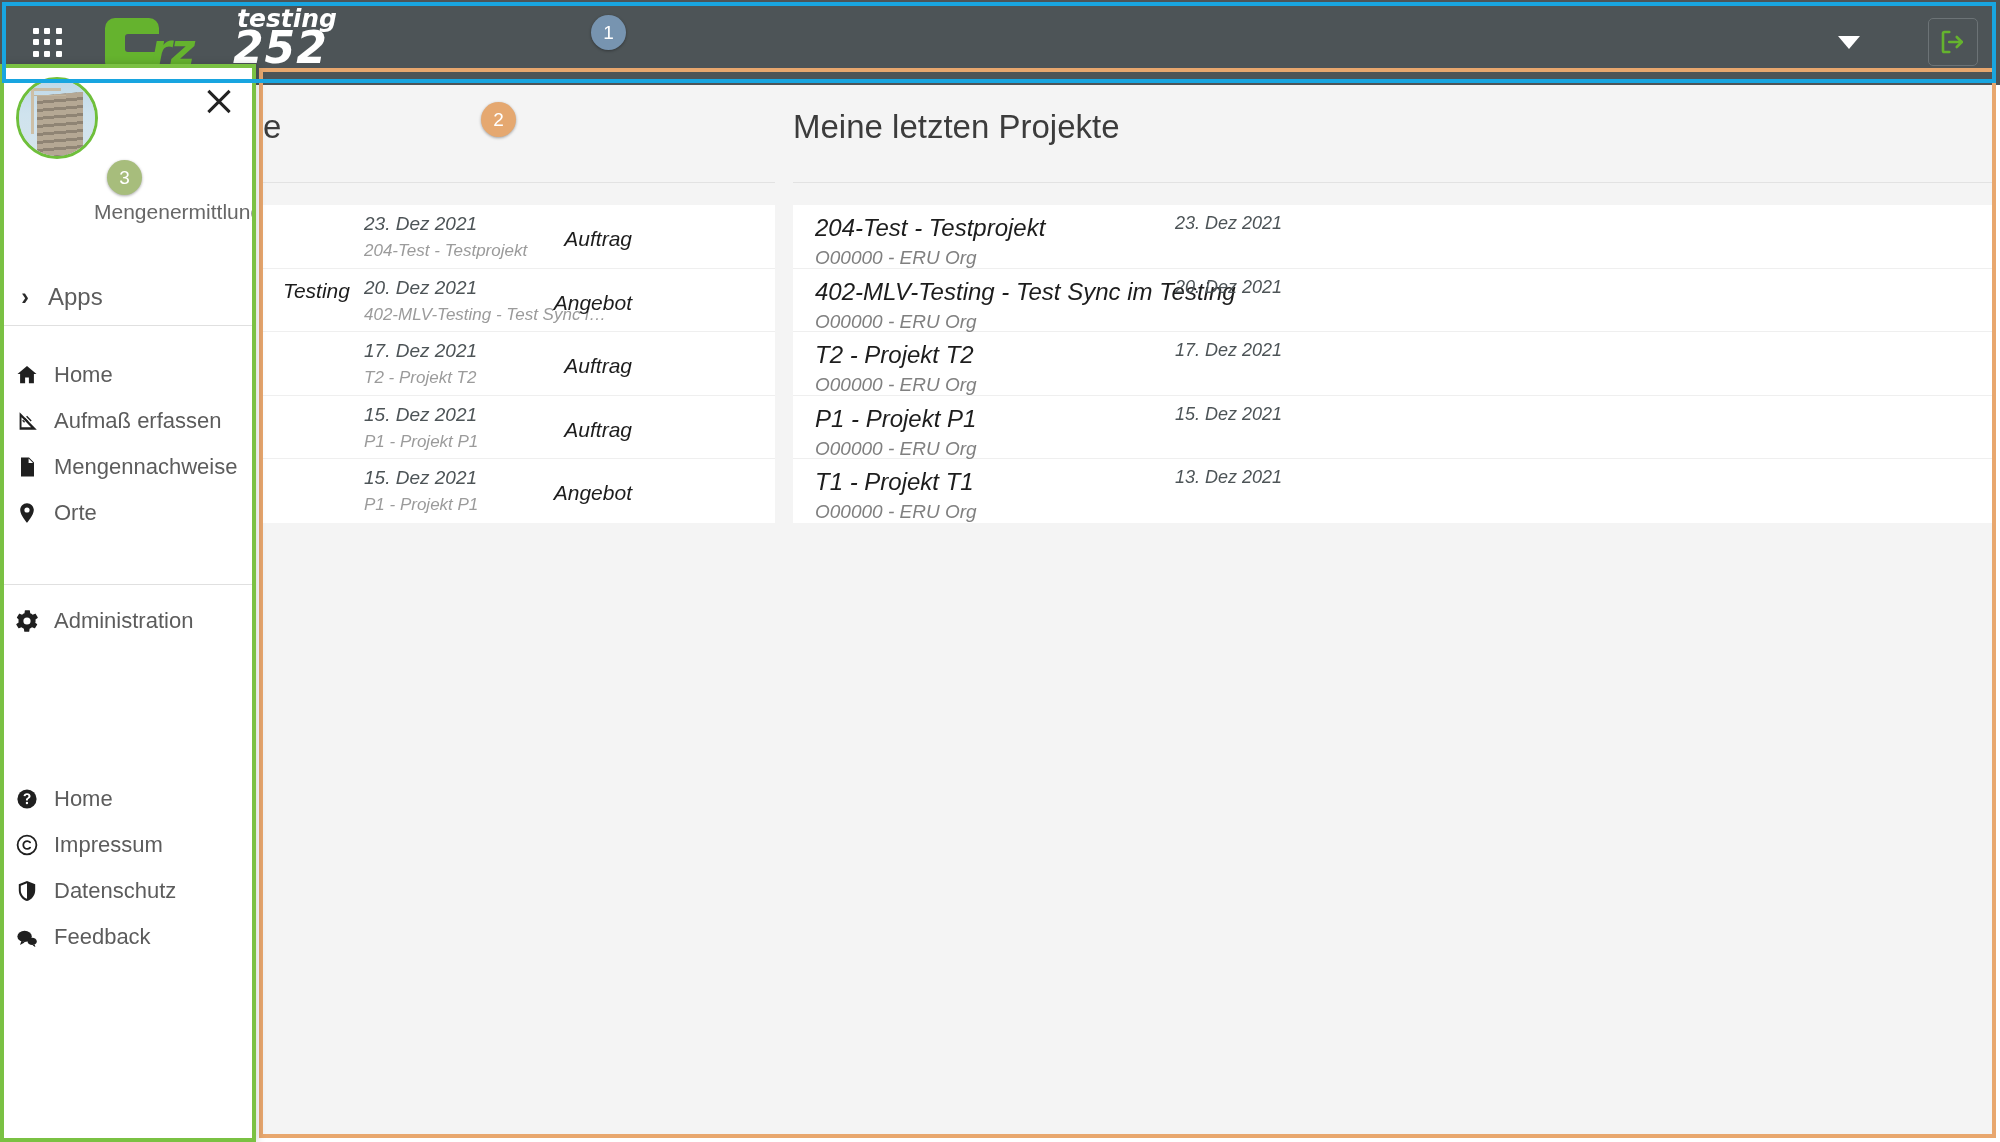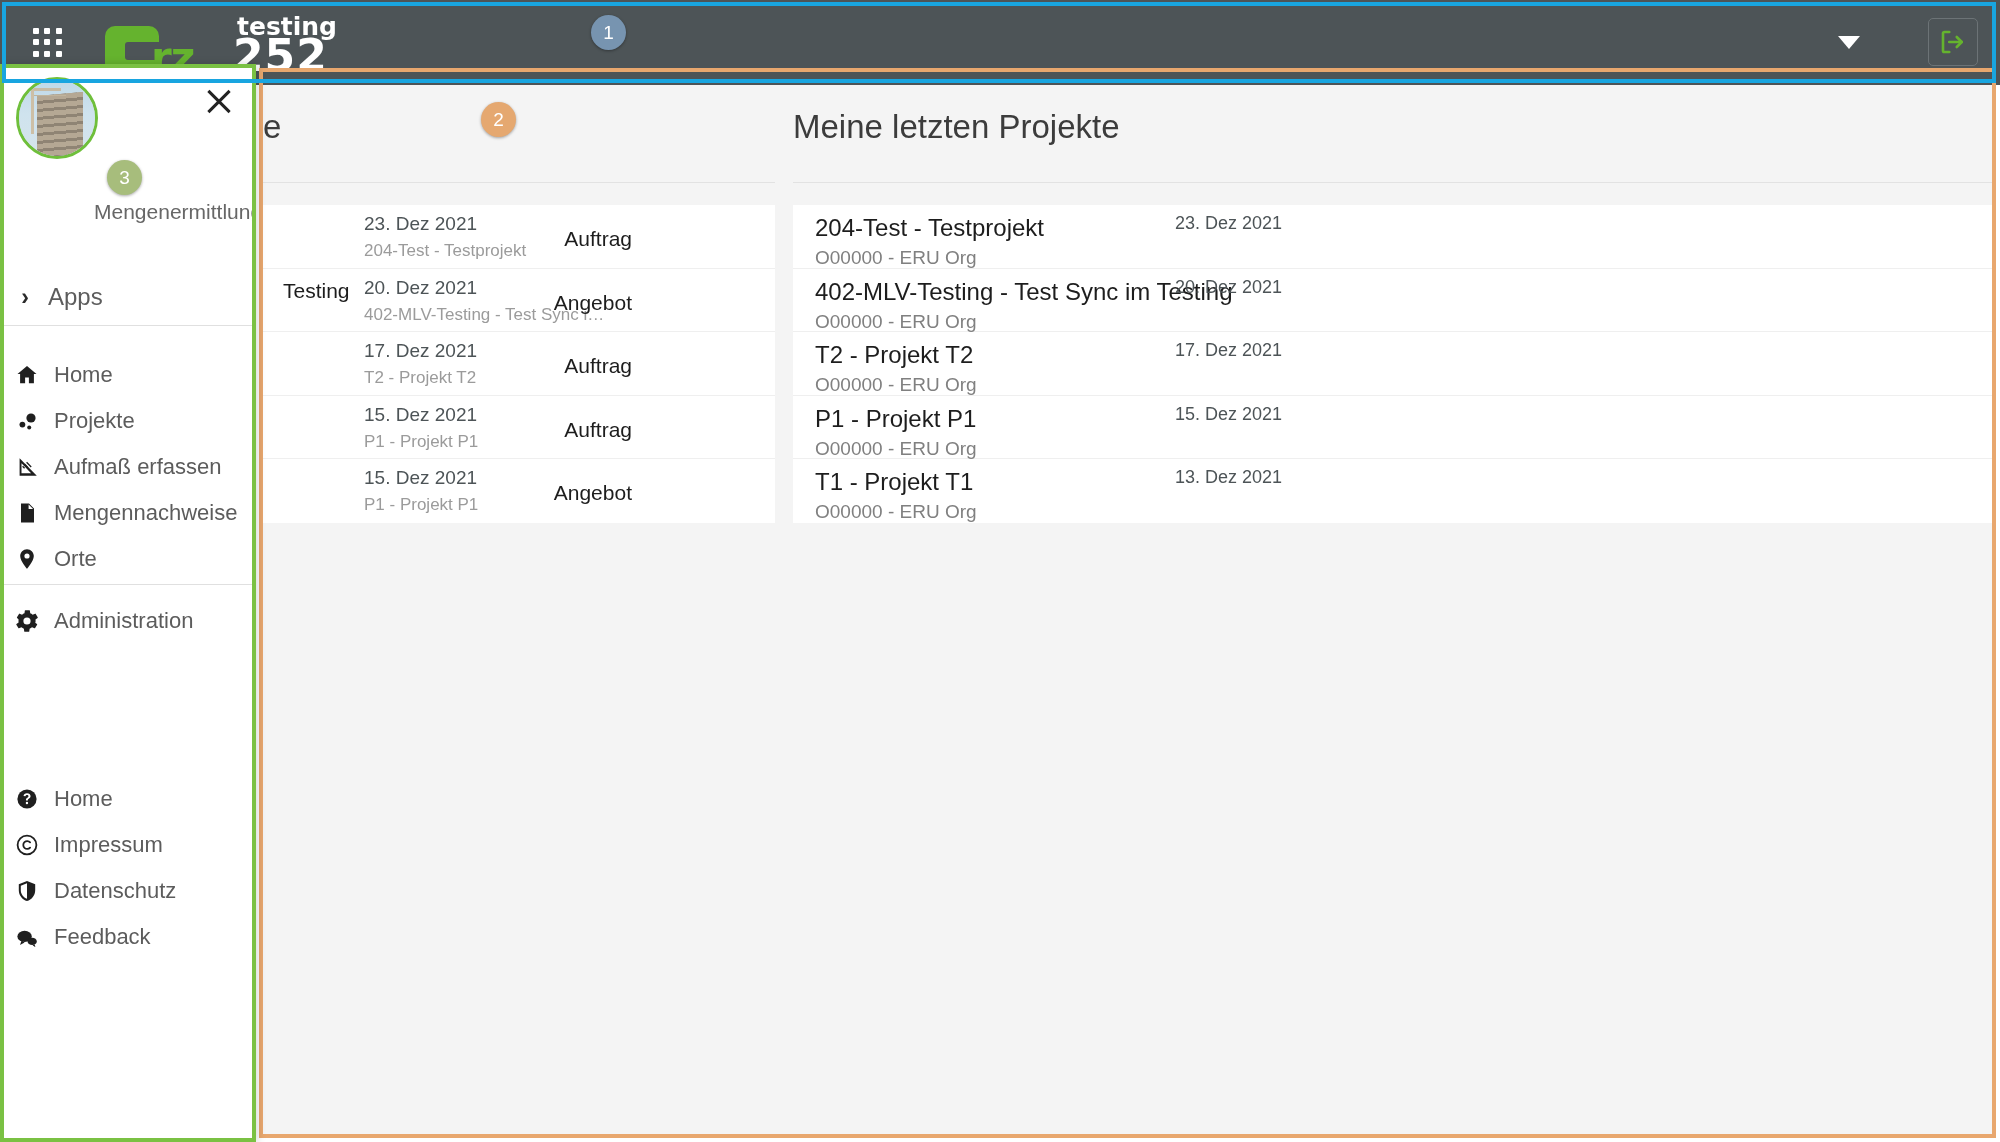--- a/index.html
+++ b/index.html
@@ -42,22 +42,22 @@
     gap: 4px;
   }
   .grid-icon i {
     display: block;
     background: #ffffff;
     width: 6px; height: 6px;
     border-radius: 1px;
   }
   .logo {
     position: absolute;
-    left: 105px; top: 12px;
-    width: 230px; height: 68px;
+    left: 105px; top: 4px;
+    width: 230px; height: 68px; font-style: italic;
   }
   .logo-mark {
     position: absolute;
     left: 0; top: 14px;
     width: 54px; height: 48px;
     background: #65b32e;
     border-radius: 10px 10px 10px 4px;
   }
   .logo-mark::after {
     content: "";
@@ -169,20 +169,21 @@
   }
   .list-card {
     background: #ffffff;
     width: 100%;
   }
   .list-row {
     position: relative;
     height: 63.5px;
     border-bottom: 1px solid #efefef;
     background: #ffffff;
+    font-style: italic;
   }
   .list-row:last-child { border-bottom: none; }
 
   
   .doc-title {
     position: absolute;
     left: 20px; top: 10px;
     font-size: 21px;
     color: #1d1d1d;
     white-space: nowrap;
@@ -464,30 +465,20 @@
           <span class="nav-icon">
             <svg width="24" height="24" viewBox="0 0 24 24" fill="#1f1f1f">
               <path d="M12 3 2.5 11h2.6v9.2h5V14.4h3.8v5.8h5V11h2.6z"></path>
             </svg>
           </span>
           <span class="nav-label">Home</span>
         </div>
         <div class="nav-item">
           <span class="nav-icon">
             <svg width="24" height="24" viewBox="0 0 24 24" fill="#1f1f1f">
-              <circle cx="16" cy="9" r="4.6"></circle>
-              <circle cx="7.4" cy="15.6" r="2.9"></circle>
-              <circle cx="14.2" cy="18.4" r="2"></circle>
-            </svg>
-          </span>
-          <span class="nav-label">Projekte</span>
-        </div>
-        <div class="nav-item">
-          <span class="nav-icon">
-            <svg width="24" height="24" viewBox="0 0 24 24" fill="#1f1f1f">
               <path d="M4.6 3.2v17.6h17.2L4.6 3.2zm1.9 5.1 9.6 9.9H6.5V8.3z"></path>
               <path d="M7.6 11.2l2 2M9.6 9.2l3.4 3.4M11.6 7.2l4.6 4.8" stroke="#1f1f1f" stroke-width="1.3" fill="none"></path>
             </svg>
           </span>
           <span class="nav-label">Aufmaß erfassen</span>
         </div>
         <div class="nav-item">
           <span class="nav-icon">
             <svg width="24" height="24" viewBox="0 0 24 24" fill="#1f1f1f">
               <path d="M6 2.4h8l5 5v14.2H6V2.4zm7.6 1.1v4.6h4.5l-4.5-4.6zM8.3 12.6h8.4v1.6H8.3v-1.6zm0 3.4h8.4v1.6H8.3V16z"></path>

